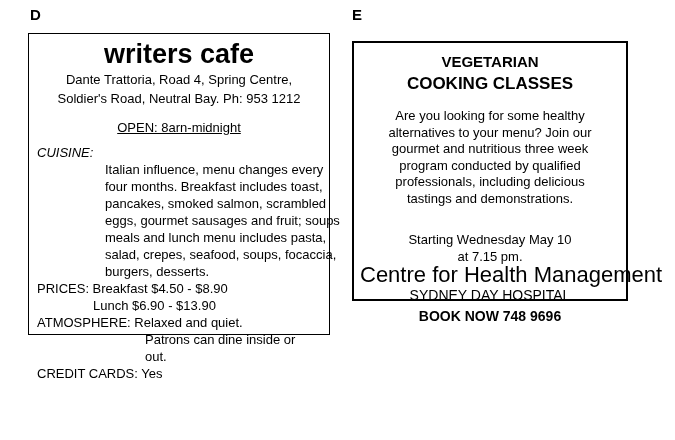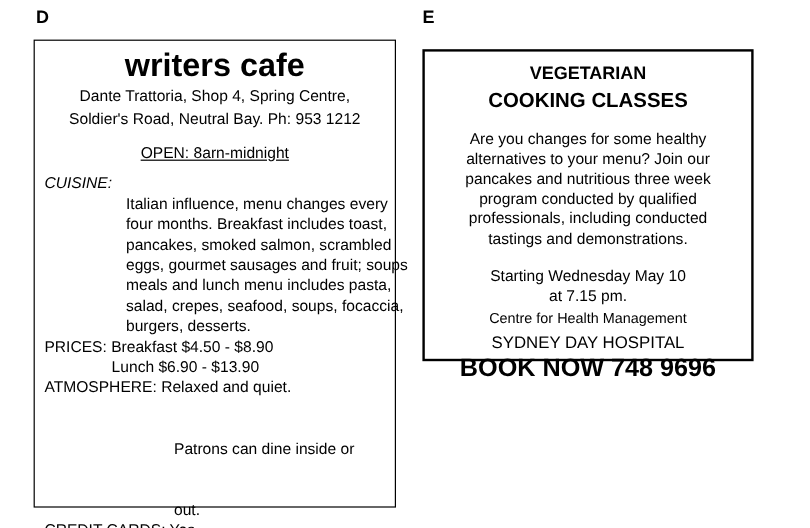--- a/index.html
+++ b/index.html
@@ -31,21 +31,21 @@
   .ad-box {
     position: absolute;
     background: #ffffff;
     box-sizing: border-box;
     border: 1.5px solid #000000;
   }
   .box-d {
     left: 28px;
     top: 33px;
     width: 302px;
-    height: 390px;
+    height: 302px;
     padding: 3px 8px 0 8px;
   }
   .box-e {
     left: 352px;
     top: 41px;
     width: 276px;
     height: 260px;
     border-width: 2px;
     padding: 8px 6px 0 6px;
     text-align: center;
@@ -65,67 +65,67 @@
     line-height: 32px;
     text-align: center;
     margin-top: 1px;
     white-space: nowrap;
   }
   .d-address { line-height: 19px; }
   .d-open { margin-top: 11px; text-decoration: underline; }
   .d-cuisine-label { margin-top: 8px; font-style: italic; }
   .d-cuisine-line { margin-left: 68px; }
   .d-lunch { margin-left: 56px; }
-  .d-atmo-cont { margin-left: 108px; margin-top: 34px; }
+  .d-atmo-cont { margin-left: 108px; }
   .d-credit { }
 
   
   .e-title1 {
     font-size: 15px;
     font-weight: bold;
     line-height: 21px;
     white-space: nowrap;
   }
   .e-title2 {
     font-size: 17px;
     font-weight: bold;
     line-height: 23px;
     white-space: nowrap;
   }
   .e-body-first { margin-top: 13px; }
   .e-body-line { line-height: 16.5px; }
-  .e-sched-first { margin-top: 14px; }
+  .e-sched-first { margin-top: 24px; }
   .e-venue1 {
-    font-size: 12px;
+    font-size: 22px;
     line-height: 20px;
     white-space: nowrap;
   }
   .e-venue2 {
     font-size: 14px;
     line-height: 21px;
     white-space: nowrap;
   }
   .e-book {
-    font-size: 21px;
+    font-size: 14px;
     font-weight: bold;
     line-height: 21px;
     white-space: nowrap;
   }
 </style>
 </head>
 <body>
 
 <div class="canvas">
 
   <div class="section-label label-d">D</div>
   <div class="section-label label-e">E</div>
 
   <div class="ad-box box-d">
     <div class="d-title">writers cafe</div>
-    <div class="line center d-address">Dante Trattoria, Shop 4, Spring Centre,</div>
+    <div class="line center d-address">Dante Trattoria, Road 4, Spring Centre,</div>
     <div class="line center d-address">Soldier's Road, Neutral Bay. Ph: 953 1212</div>
     <div class="line center d-open">OPEN: 8arn-midnight</div>
     <div class="line d-cuisine-label">CUISINE:</div>
     <div class="line d-cuisine-line">Italian influence, menu changes every</div>
     <div class="line d-cuisine-line">four months. Breakfast includes toast,</div>
     <div class="line d-cuisine-line">pancakes, smoked salmon, scrambled</div>
     <div class="line d-cuisine-line">eggs, gourmet sausages and fruit; soups</div>
     <div class="line d-cuisine-line">meals and lunch menu includes pasta,</div>
     <div class="line d-cuisine-line">salad, crepes, seafood, soups, focaccia,</div>
     <div class="line d-cuisine-line">burgers, desserts.</div>
@@ -133,25 +133,25 @@
     <div class="line d-lunch">Lunch $6.90 - $13.90</div>
     <div class="line">ATMOSPHERE: Relaxed and quiet.</div>
     <div class="line d-atmo-cont">Patrons can dine inside or</div>
     <div class="line d-atmo-cont">out.</div>
     <div class="line d-credit">CREDIT CARDS: Yes</div>
   </div>
 
   <div class="ad-box box-e">
     <div class="e-title1">VEGETARIAN</div>
     <div class="e-title2">COOKING CLASSES</div>
-    <div class="line e-body-line e-body-first">Are you changes for some healthy</div>
+    <div class="line e-body-line e-body-first">Are you looking for some healthy</div>
     <div class="line e-body-line">alternatives to your menu? Join our</div>
-    <div class="line e-body-line">pancakes and nutritious three week</div>
+    <div class="line e-body-line">gourmet and nutritious three week</div>
     <div class="line e-body-line">program conducted by qualified</div>
-    <div class="line e-body-line">professionals, including conducted</div>
+    <div class="line e-body-line">professionals, including delicious</div>
     <div class="line e-body-line">tastings and demonstrations.</div>
     <div class="line e-sched-first">Starting Wednesday May 10</div>
     <div class="line">at 7.15 pm.</div>
     <div class="e-venue1">Centre for Health Management</div>
     <div class="e-venue2">SYDNEY DAY HOSPITAL</div>
     <div class="e-book">BOOK NOW 748 9696</div>
   </div>
 
 </div>
 

